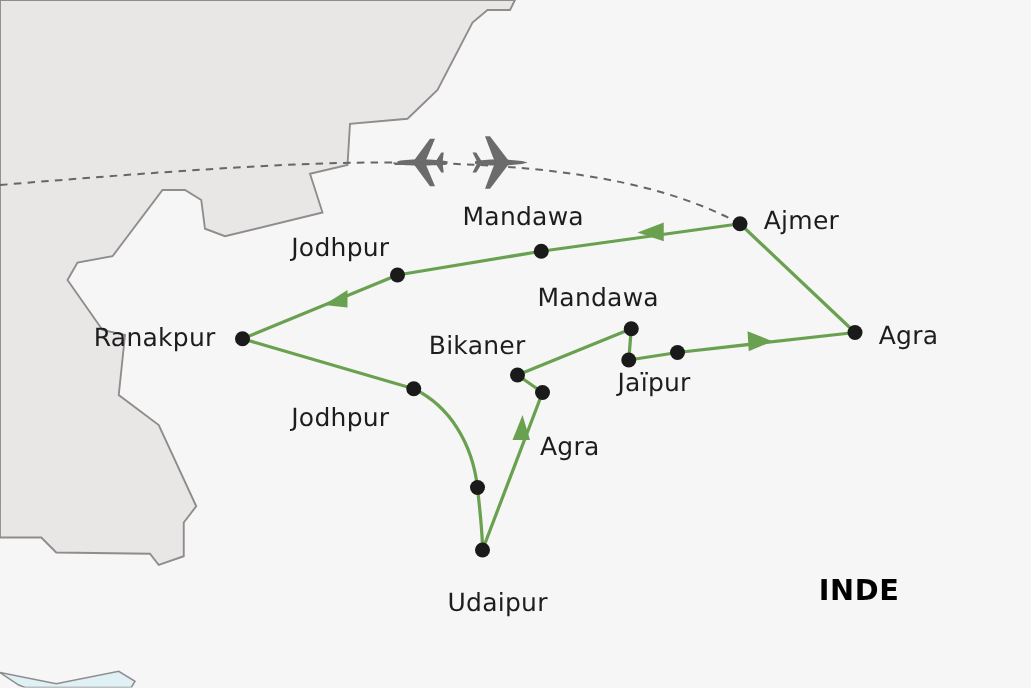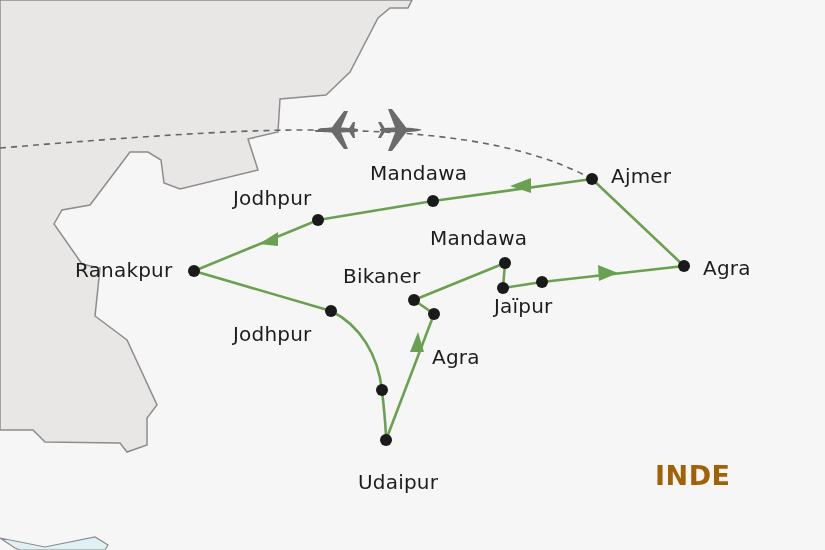--- a/index.html
+++ b/index.html
@@ -1,20 +1,20 @@
 <!DOCTYPE html>
 <html><head>
 <meta charset="utf-8">
 <style>
   html, body { margin:0; padding:0; }
   body { width:825px; height:550px; overflow:hidden; background:#f6f6f6; font-family:"DejaVu Sans", sans-serif; }
   #map { position:relative; width:825px; height:550px; }
   svg { position:absolute; left:0; top:0; }
   .lbl { position:absolute; font-size:20px; color:#1d1d1f; white-space:nowrap; line-height:1; letter-spacing:0.2px; }
-  .country { position:absolute; font-size:27px; font-weight:bold; color:#a16207; letter-spacing:0.5px; }
+  .country { position:absolute; font-size:23px; font-weight:bold; color:#000000; letter-spacing:0.5px; }
 </style>
 </head>
 <body>
 
 <div id="map">
   <svg width="825" height="550" viewBox="0 0 825 550">
 
     <path d="M0,0 L412,0 L408,8 L390,8 L378,18 L350,72 L326,95 L280,99 L278,132 L248,139 L258,170 L180,189 L164,183 L161,160 L148,152 L130,152 L90,205 L62,210 L54,224 L82,264 L100,268 L95,316 L127,340 L157,405 L147,418 L147,445 L127,452 L120,443 L45,442 L33,430 L0,430 Z" fill="#e9e7e5" stroke="#8e8c8c" stroke-width="1.5"></path>
 
     <path d="M0,538 L15,548 L20,550 L105,550 L108,545 L95,537 L45,547 L0,538 Z" fill="#dff1f4" stroke="#8e8c8c" stroke-width="1.2"></path>

